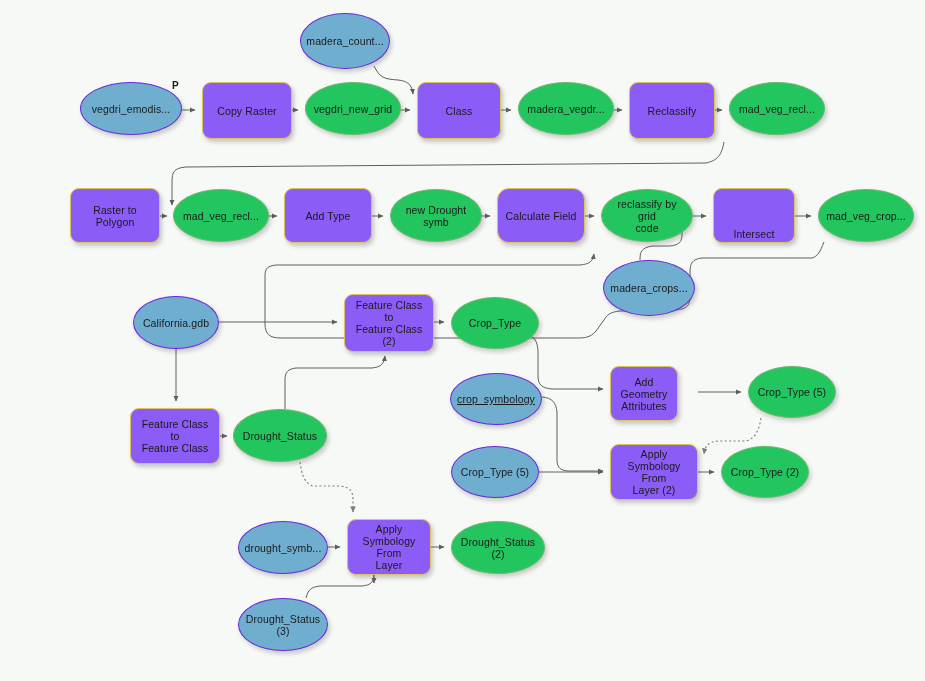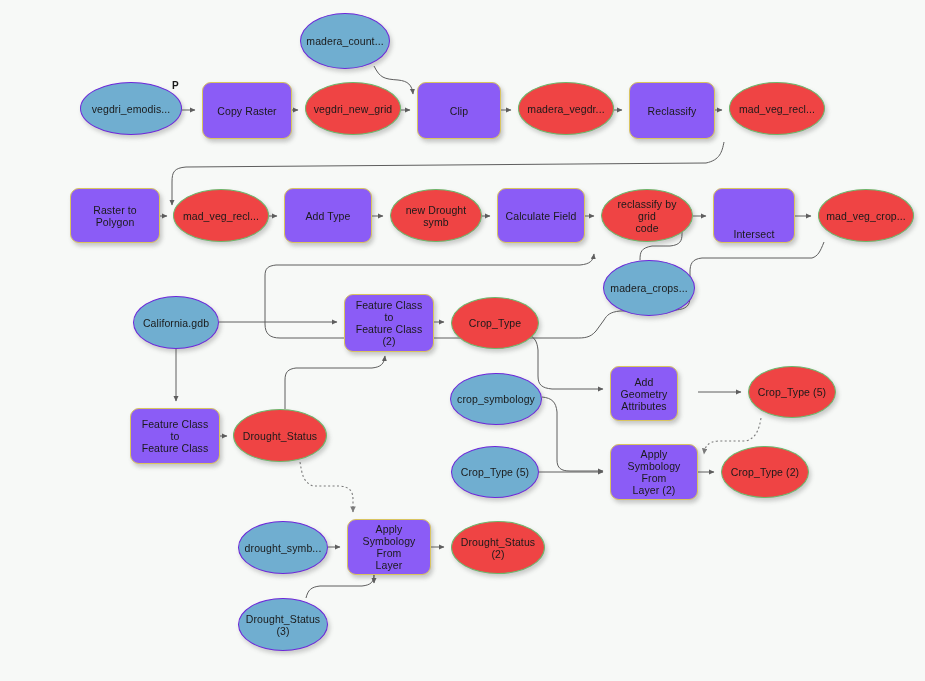--- a/index.html
+++ b/index.html
@@ -42,21 +42,21 @@
     border-radius: 9px;
     box-shadow: 2px 3px 4px rgba(80,80,80,0.30);
   }
   .node.data-in {
     background: #70aed0;
     border: 1px solid #6d28d9;
     border-radius: 50%;
     box-shadow: 2px 3px 4px rgba(80,80,80,0.28);
   }
   .node.data-out {
-    background: #ef4444;
+    background: #22c55e;
     border: 1px solid #6cb86c;
     border-radius: 50%;
     box-shadow: 2px 3px 4px rgba(80,80,80,0.28);
   }
   .node-label {
     display: block;
     white-space: pre-line;
   }
   .param-flag {
     position: absolute;
@@ -122,21 +122,21 @@
       <div class="node data-in" style="left: 80px; top: 82px; width: 102px; height: 53px;">
         <span class="node-label">vegdri_emodis...</span>
       </div>
       <div class="node tool" style="left: 202px; top: 82px; width: 90px; height: 57px;">
         <span class="node-label">Copy Raster</span>
       </div>
       <div class="node data-out" style="left: 305px; top: 82px; width: 96px; height: 53px;">
         <span class="node-label">vegdri_new_grid</span>
       </div>
       <div class="node tool" style="left: 417px; top: 82px; width: 84px; height: 57px;">
-        <span class="node-label">Clip</span>
+        <span class="node-label">Class</span>
       </div>
       <div class="node data-out" style="left: 518px; top: 82px; width: 96px; height: 53px;">
         <span class="node-label">madera_vegdr...</span>
       </div>
       <div class="node tool" style="left: 629px; top: 82px; width: 86px; height: 57px;">
         <span class="node-label">Reclassify</span>
       </div>
       <div class="node data-out" style="left: 729px; top: 82px; width: 96px; height: 53px;">
         <span class="node-label">mad_veg_recl...</span>
       </div>
@@ -147,21 +147,21 @@
       <div class="node data-out" style="left: 173px; top: 189px; width: 96px; height: 53px;">
         <span class="node-label">mad_veg_recl...</span>
       </div>
       <div class="node tool" style="left: 284px; top: 188px; width: 88px; height: 55px;">
         <span class="node-label">Add Type</span>
       </div>
       <div class="node data-out" style="left: 390px; top: 189px; width: 92px; height: 53px;">
         <span class="node-label">new Drought
 symb</span>
       </div>
-      <div class="node tool" style="left: 497px; top: 188px; width: 88px; height: 55px;">
+      <div class="node tool" style="left: 497px; top: 188px; width: 88px; height: 55px; border-radius: 12px;">
         <span class="node-label">Calculate Field</span>
       </div>
       <div class="node data-out" style="left: 601px; top: 189px; width: 92px; height: 53px;">
         <span class="node-label">reclassify by grid
 code</span>
       </div>
       <div class="node tool" style="left: 713px; top: 188px; width: 82px; height: 55px; align-items: flex-end;">
         <span class="node-label">Intersect</span>
       </div>
       <div class="node data-out" style="left: 818px; top: 189px; width: 96px; height: 53px;">
@@ -174,21 +174,21 @@
         <span class="node-label">California.gdb</span>
       </div>
       <div class="node tool" style="left: 344px; top: 294px; width: 90px; height: 58px;">
         <span class="node-label">Feature Class to
 Feature Class
 (2)</span>
       </div>
       <div class="node data-out" style="left: 451px; top: 297px; width: 88px; height: 52px;">
         <span class="node-label">Crop_Type</span>
       </div>
-      <div class="node data-in" style="left: 450px; top: 373px; width: 92px; height: 52px;">
+      <div class="node data-in" style="left: 450px; top: 373px; width: 92px; height: 52px; text-decoration: underline;">
         <span class="node-label">crop_symbology</span>
       </div>
       <div class="node tool" style="left: 610px; top: 366px; width: 68px; height: 55px;">
         <span class="node-label">Add Geometry
 Attributes</span>
       </div>
       <div class="node data-out" style="left: 748px; top: 366px; width: 88px; height: 52px;">
         <span class="node-label">Crop_Type (5)</span>
       </div>
       <div class="node tool" style="left: 130px; top: 408px; width: 90px; height: 56px;">

